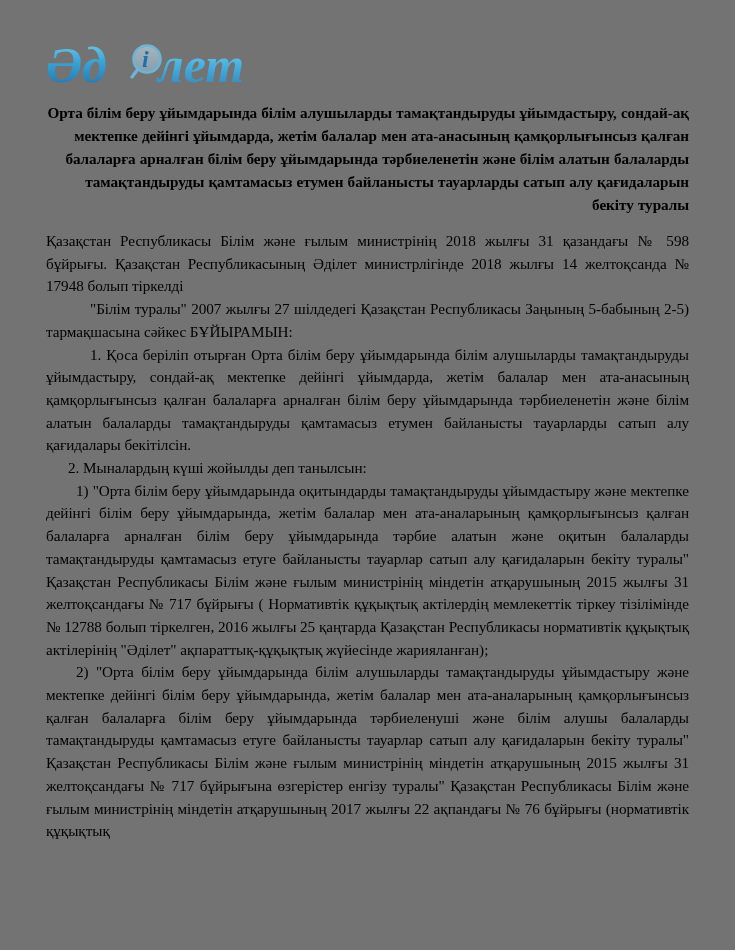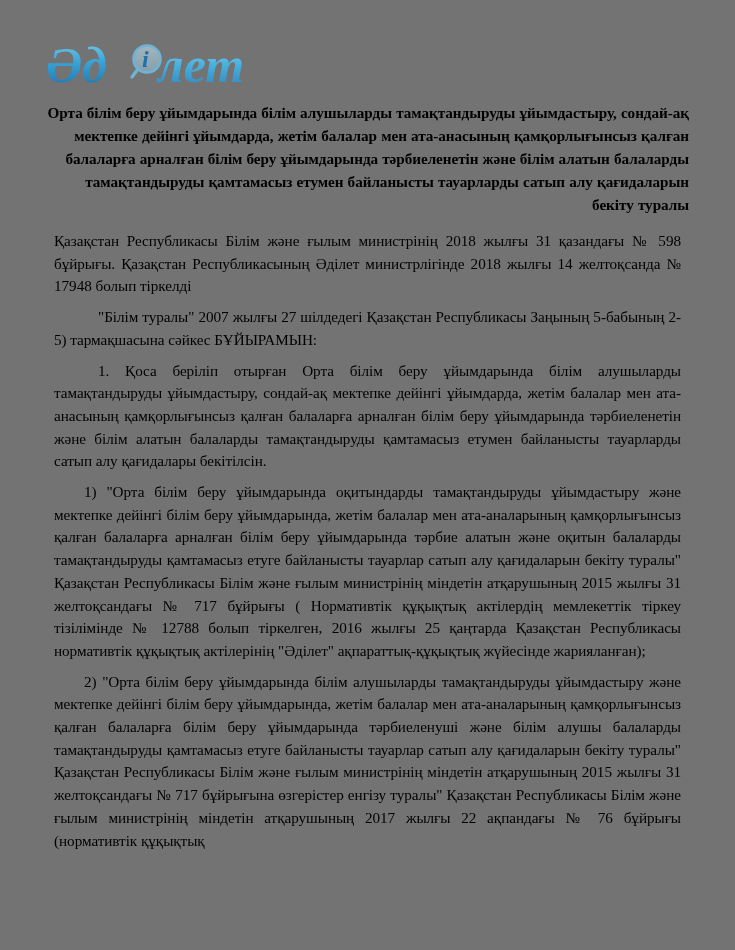--- a/index.html
+++ b/index.html
@@ -50,21 +50,21 @@
     font-weight: bold;
     font-size: 15.2px;
     line-height: 23px;
     text-align: right;
     margin: 0 0 14px 0;
     letter-spacing: -0.05px;
     word-spacing: 0.4px;
   }
 
   p.body-par {
-    margin: 8px;
+    margin: 0;
     font-size: 15.2px;
     line-height: 22.7px;
     text-align: justify;
     text-justify: inter-word;
     letter-spacing: -0.05px;
   }
 
   p.indent {
     text-indent: 44px;
   }
@@ -113,19 +113,20 @@
   <div class="doc">
 
     <h1 class="doc-title">Орта білім беру ұйымдарында білім алушыларды тамақтандыруды ұйымдастыру, сондай-ақ мектепке дейінгі ұйымдарда, жетім балалар мен ата-анасының қамқорлығынсыз қалған балаларға арналған білім беру ұйымдарында тәрбиеленетін және білім алатын балаларды тамақтандыруды қамтамасыз етумен байланысты тауарларды сатып алу қағидаларын бекіту туралы</h1>
 
     <p class="body-par">Қазақстан Республикасы Білім және ғылым министрінің 2018 жылғы 31 қазандағы № 598 бұйрығы. Қазақстан Республикасының Әділет министрлігінде 2018 жылғы 14 желтоқсанда № 17948 болып тіркелді</p>
 
     <p class="body-par indent">"Білім туралы" 2007 жылғы 27 шілдедегі Қазақстан Республикасы Заңының 5-бабының 2-5) тармақшасына сәйкес БҰЙЫРАМЫН:</p>
 
     <p class="body-par indent">1. Қоса беріліп отырған Орта білім беру ұйымдарында білім алушыларды тамақтандыруды ұйымдастыру, сондай-ақ мектепке дейінгі ұйымдарда, жетім балалар мен ата-анасының қамқорлығынсыз қалған балаларға арналған білім беру ұйымдарында тәрбиеленетін және білім алатын балаларды тамақтандыруды қамтамасыз етумен байланысты тауарларды сатып алу қағидалары бекітілсін.</p>
 
+    <p class="body-par indent-sm">2. Мыналардың күші жойылды деп танылсын:</p>
 
     <p class="body-par indent-md">1) "Орта білім беру ұйымдарында оқитындарды тамақтандыруды ұйымдастыру және мектепке дейінгі білім беру ұйымдарында, жетім балалар мен ата-аналарының қамқорлығынсыз қалған балаларға арналған білім беру ұйымдарында тәрбие алатын және оқитын балаларды тамақтандыруды қамтамасыз етуге байланысты тауарлар сатып алу қағидаларын бекіту туралы" Қазақстан Республикасы Білім және ғылым министрінің міндетін атқарушының 2015 жылғы 31 желтоқсандағы № 717 бұйрығы ( Нормативтік құқықтық актілердің мемлекеттік тіркеу тізілімінде № 12788 болып тіркелген, 2016 жылғы 25 қаңтарда Қазақстан Республикасы нормативтік құқықтық актілерінің "Әділет" ақпараттық-құқықтық жүйесінде жарияланған);</p>
 
     <p class="body-par indent-md">2) "Орта білім беру ұйымдарында білім алушыларды тамақтандыруды ұйымдастыру және мектепке дейінгі білім беру ұйымдарында, жетім балалар мен ата-аналарының қамқорлығынсыз қалған балаларға білім беру ұйымдарында тәрбиеленуші және білім алушы балаларды тамақтандыруды қамтамасыз етуге байланысты тауарлар сатып алу қағидаларын бекіту туралы" Қазақстан Республикасы Білім және ғылым министрінің міндетін атқарушының 2015 жылғы 31 желтоқсандағы № 717 бұйрығына өзгерістер енгізу туралы" Қазақстан Республикасы Білім және ғылым министрінің міндетін атқарушының 2017 жылғы 22 ақпандағы № 76 бұйрығы (нормативтік құқықтық</p>
 
   </div>
 </div>
 
 </body></html>

